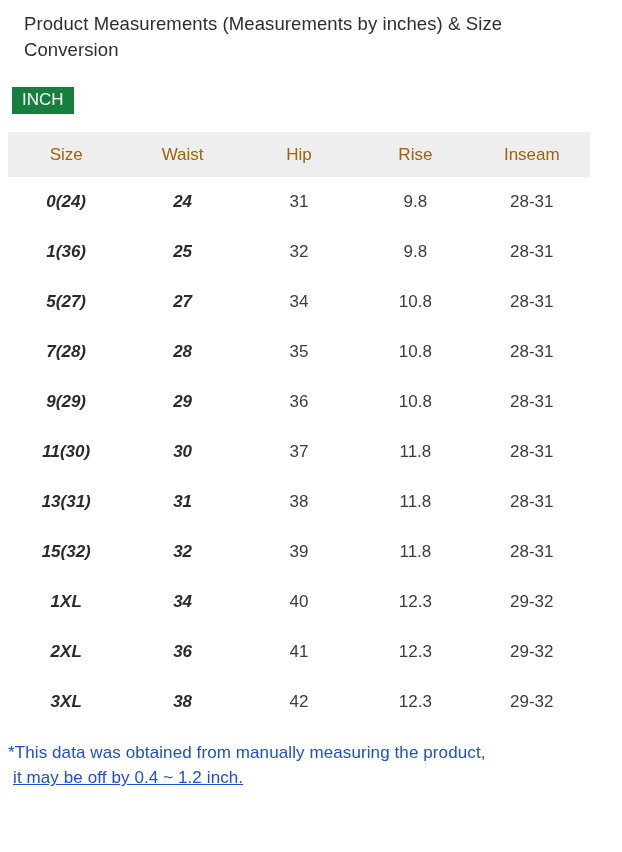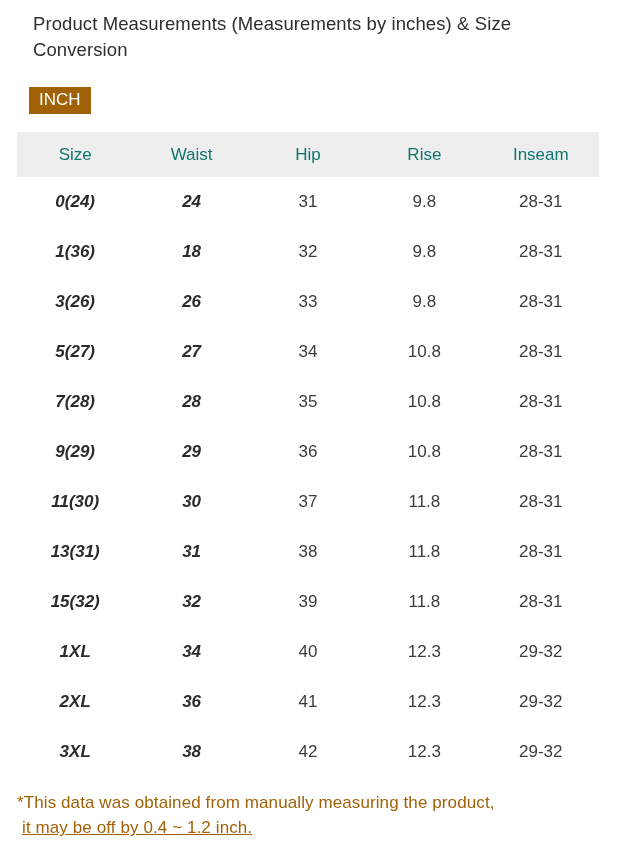--- a/index.html
+++ b/index.html
@@ -12,36 +12,35 @@
     height: 852px;
     font-family: "Liberation Sans", sans-serif;
     color: #333333;
     overflow: hidden;
   }
   .page {
     width: 622px;
     height: 852px;
     background: #ffffff;
     box-sizing: border-box;
-    padding-left: 9px;
   }
   .title {
     margin: 0;
     padding: 11px 0 0 24px;
     font-size: 18.5px;
     font-weight: 400;
     color: #2e2e2e;
     line-height: 26px;
     letter-spacing: 0.1px;
   }
   .title-line { display: block; }
   .badge {
     display: inline-block;
-    margin: 24px 0 0 20px;
-    background: #a16207;
+    margin: 24px 0 0 12px;
+    background: #15803d;
     color: #ffffff;
     font-size: 17px;
     line-height: 1.2;
     padding: 3px 10px 4px 10px;
   }
   table.size-table {
     border-collapse: collapse;
     table-layout: fixed;
     width: 582px;
     margin: 18px 8px 0 8px;
@@ -52,37 +51,37 @@
     padding: 0;
     border: none;
   }
   thead tr {
     background: #eeeeee;
     height: 45px;
   }
   th {
     font-weight: 400;
     font-size: 17px;
-    color: #0f766e;
+    color: #a16207;
   }
   tbody tr { height: 50px; }
   td {
     font-size: 17px;
     color: #3c3c3c;
   }
   td.col-size, td.col-waist {
     font-weight: 700;
     color: #2b2b2b;
     font-style: italic;
   }
   .footnote {
     margin: 13px 0 0 8px;
     font-size: 17px;
     line-height: 25px;
-    color: #a16207;
+    color: #1d4ed8;
     letter-spacing: 0.1px;
   }
   .footnote-line { display: block; }
   .footnote-line.second { padding-left: 5px; text-decoration: underline; }
 </style>
 </head>
 <body>
 
 <div class="page">
 
@@ -106,29 +105,22 @@
     <tbody>
       <tr>
         <td class="col-size">0(24)</td>
         <td class="col-waist">24</td>
         <td class="col-hip">31</td>
         <td class="col-rise">9.8</td>
         <td class="col-inseam">28-31</td>
       </tr>
       <tr>
         <td class="col-size">1(36)</td>
-        <td class="col-waist">18</td>
+        <td class="col-waist">25</td>
         <td class="col-hip">32</td>
-        <td class="col-rise">9.8</td>
-        <td class="col-inseam">28-31</td>
-      </tr>
-      <tr>
-        <td class="col-size">3(26)</td>
-        <td class="col-waist">26</td>
-        <td class="col-hip">33</td>
         <td class="col-rise">9.8</td>
         <td class="col-inseam">28-31</td>
       </tr>
       <tr>
         <td class="col-size">5(27)</td>
         <td class="col-waist">27</td>
         <td class="col-hip">34</td>
         <td class="col-rise">10.8</td>
         <td class="col-inseam">28-31</td>
       </tr>

